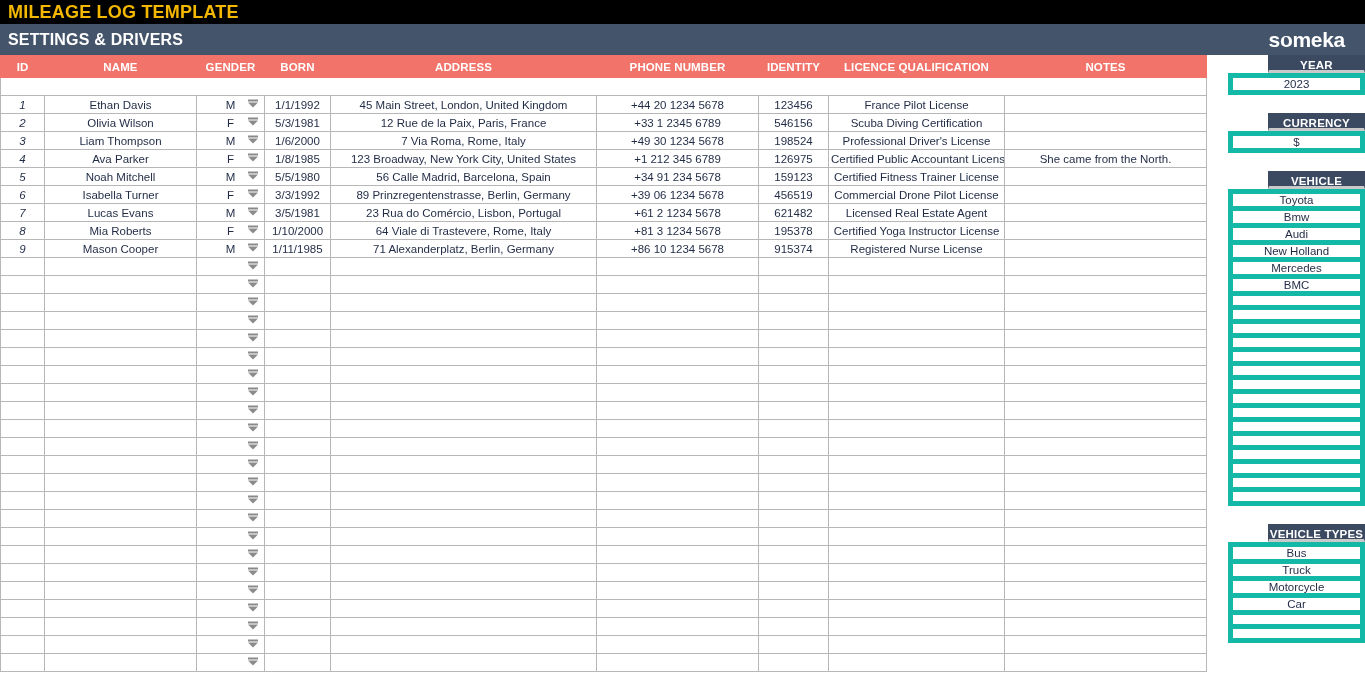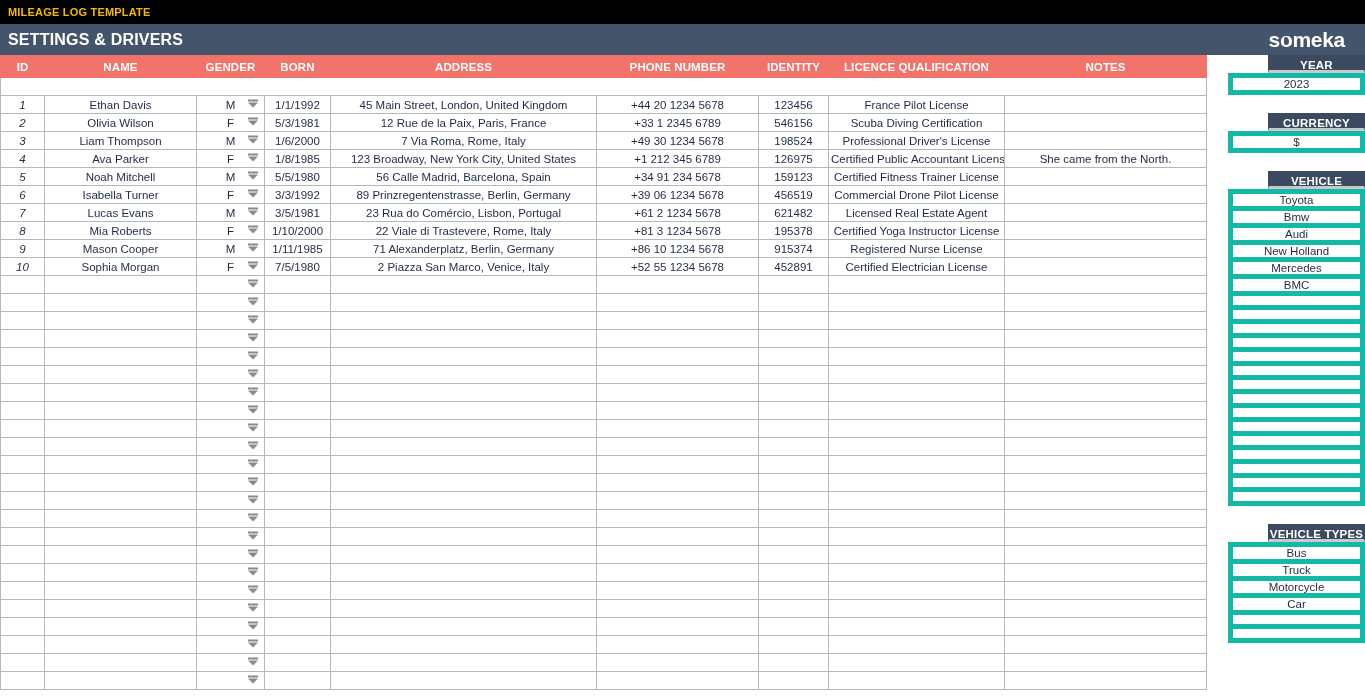--- a/index.html
+++ b/index.html
@@ -13,21 +13,21 @@
   
   .topbar {
     height: 24px;
     background: #000000;
     display: flex;
     align-items: center;
     padding-left: 8px;
   }
   .topbar-title {
     color: #f5b800;
-    font-size: 11px;
+    font-size: 18px;
     font-weight: bold;
     letter-spacing: .2px;
   }
 
   .titlebar {
     height: 31px;
     background: #44546a;
     display: flex;
     align-items: center;
     justify-content: space-between;
@@ -312,49 +312,38 @@
             <td>+61 2 1234 5678</td>
             <td>621482</td>
             <td>Licensed Real Estate Agent</td>
             <td></td>
           </tr>
           <tr>
             <td class="c-id">8</td>
             <td>Mia Roberts</td>
             <td class="c-gender">F<span class="dd-arrow"></span></td>
             <td>1/10/2000</td>
-            <td>22 Viale di Trastevere, Rome, Italy</td>
+            <td>64 Viale di Trastevere, Rome, Italy</td>
             <td>+81 3 1234 5678</td>
             <td>195378</td>
             <td>Certified Yoga Instructor License</td>
             <td></td>
           </tr>
           <tr>
             <td class="c-id">9</td>
             <td>Mason Cooper</td>
             <td class="c-gender">M<span class="dd-arrow"></span></td>
             <td>1/11/1985</td>
             <td>71 Alexanderplatz, Berlin, Germany</td>
             <td>+86 10 1234 5678</td>
             <td>915374</td>
             <td>Registered Nurse License</td>
             <td></td>
           </tr>
           <tr>
-            <td class="c-id">10</td>
-            <td>Sophia Morgan</td>
-            <td class="c-gender">F<span class="dd-arrow"></span></td>
-            <td>7/5/1980</td>
-            <td>2 Piazza San Marco, Venice, Italy</td>
-            <td>+52 55 1234 5678</td>
-            <td>452891</td>
-            <td>Certified Electrician License</td>
-            <td></td>
-          </tr>
-          <tr>
             <td class="c-id"></td>
             <td></td>
             <td class="c-gender">
               <span class="dd-arrow"></span>
             </td>
             <td></td>
             <td></td>
             <td></td>
             <td></td>
             <td></td>

